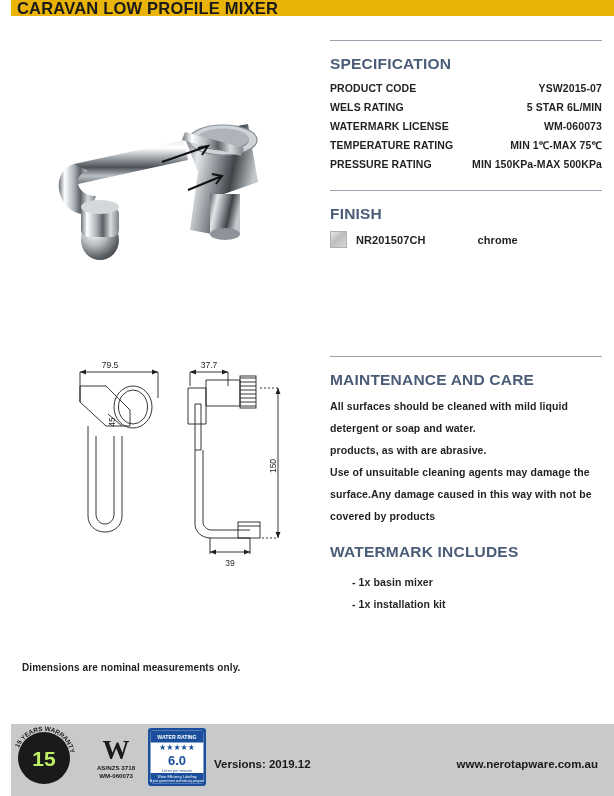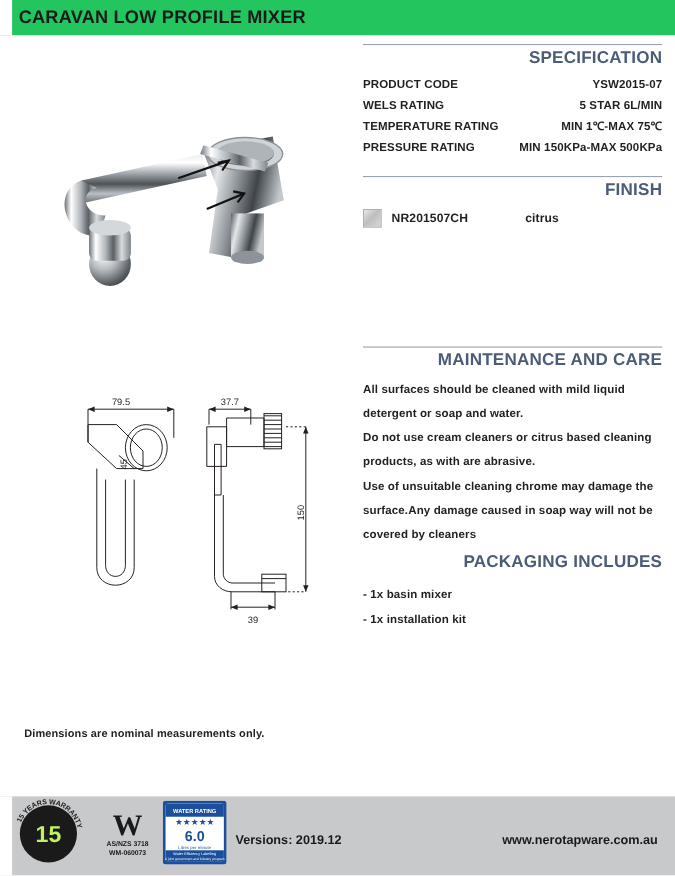--- a/index.html
+++ b/index.html
@@ -11,22 +11,22 @@
     font-family: "Liberation Sans", sans-serif;
     color: #231f20;
     position: relative;
     overflow: hidden;
   }
 
   
   .header-bar {
     position: absolute;
     left: 0; top: 0;
-    width: 614px; height: 32px;
-    background: #22c55e;
+    width: 614px; height: 16px;
+    background: #eab308;
     display: flex;
     align-items: center;
   }
   .header-accent {
     width: 11px; height: 32px;
     background: #ffffff;
   }
   .header-title {
     font-size: 16.5px;
     font-weight: bold;
@@ -42,23 +42,22 @@
     left: 330px;
     top: 40px;
     width: 272px;
   }
   .sec-title {
     font-size: 15.5px;
     color: #4a5c77;
     font-weight: bold;
     letter-spacing: 0.2px;
     border-top: 1.5px solid #9aa3b0;
-    padding-top: 3px;
+    padding-top: 14px;
     margin: 0 0 6px 0;
-    text-align: right;
   }
   .sec-title.nounderline { border-top: none; }
 
   .spec-row {
     display: flex;
     justify-content: space-between;
     font-size: 10.5px;
     line-height: 19px;
     white-space: nowrap;
   }
@@ -84,21 +83,21 @@
   
   .maint { margin-top: 0; }
   .maint p {
     font-size: 10.5px;
     line-height: 22px;
     margin: 0;
     font-weight: bold;
     letter-spacing: .1px;
   }
 
-  .pack-list { margin-top: 10px; }
+  .pack-list { margin-top: 10px; margin-left: 22px; }
   .pack-item {
     font-size: 10.5px;
     line-height: 22px;
     font-weight: bold;
     letter-spacing: .1px;
   }
 
   
   .photo-area {
     position: absolute;
@@ -332,48 +331,51 @@
   <div>
     <div class="spec-row">
       <span class="spec-label">PRODUCT CODE</span>
       <span class="spec-value">YSW2015-07</span>
     </div>
     <div class="spec-row">
       <span class="spec-label">WELS RATING</span>
       <span class="spec-value">5 STAR 6L/MIN</span>
     </div>
     <div class="spec-row">
+      <span class="spec-label">WATERMARK LICENSE</span>
+      <span class="spec-value">WM-060073</span>
+    </div>
+    <div class="spec-row">
       <span class="spec-label">TEMPERATURE RATING</span>
       <span class="spec-value">MIN 1℃-MAX 75℃</span>
     </div>
     <div class="spec-row">
       <span class="spec-label">PRESSURE RATING</span>
       <span class="spec-value">MIN 150KPa-MAX 500KPa</span>
     </div>
   </div>
 
   <h2 class="sec-title" style="margin-top:16px;">FINISH</h2>
   <div class="finish-row">
     <span class="swatch"></span>
     <span class="finish-code">NR201507CH</span>
-    <span class="finish-name">citrus</span>
+    <span class="finish-name">chrome</span>
   </div>
 
   <h2 class="sec-title" style="margin-top:108px;">MAINTENANCE AND CARE</h2>
   <div class="maint">
     <p>All surfaces should be cleaned with mild liquid</p>
     <p>detergent or soap and water.</p>
-    <p>Do not use cream cleaners or citrus based cleaning</p>
     <p>products, as with are abrasive.</p>
-    <p>Use of unsuitable cleaning chrome may damage the</p>
-    <p>surface.Any damage caused in soap way will not be</p>
-    <p>covered by cleaners</p>
+    <p>Use of unsuitable cleaning agents may damage the</p>
+    <p>surface.Any damage caused in this way with not be</p>
+    <p>covered by products</p>
   </div>
 
-  <h2 class="sec-title nounderline" style="margin-top:2px;">PACKAGING INCLUDES</h2>
+  <h2 class="sec-title nounderline" style="margin-top:2px;">WATERMARK INCLUDES</h2>
   <div class="pack-list">
     <div class="pack-item">-  1x basin mixer</div>
     <div class="pack-item">-  1x installation kit</div>
   </div>
 </div>
 
 <div class="note">Dimensions are nominal measurements only.</div>
 
 <div class="footer-bar"></div>
 <div class="footer-accent"></div>

